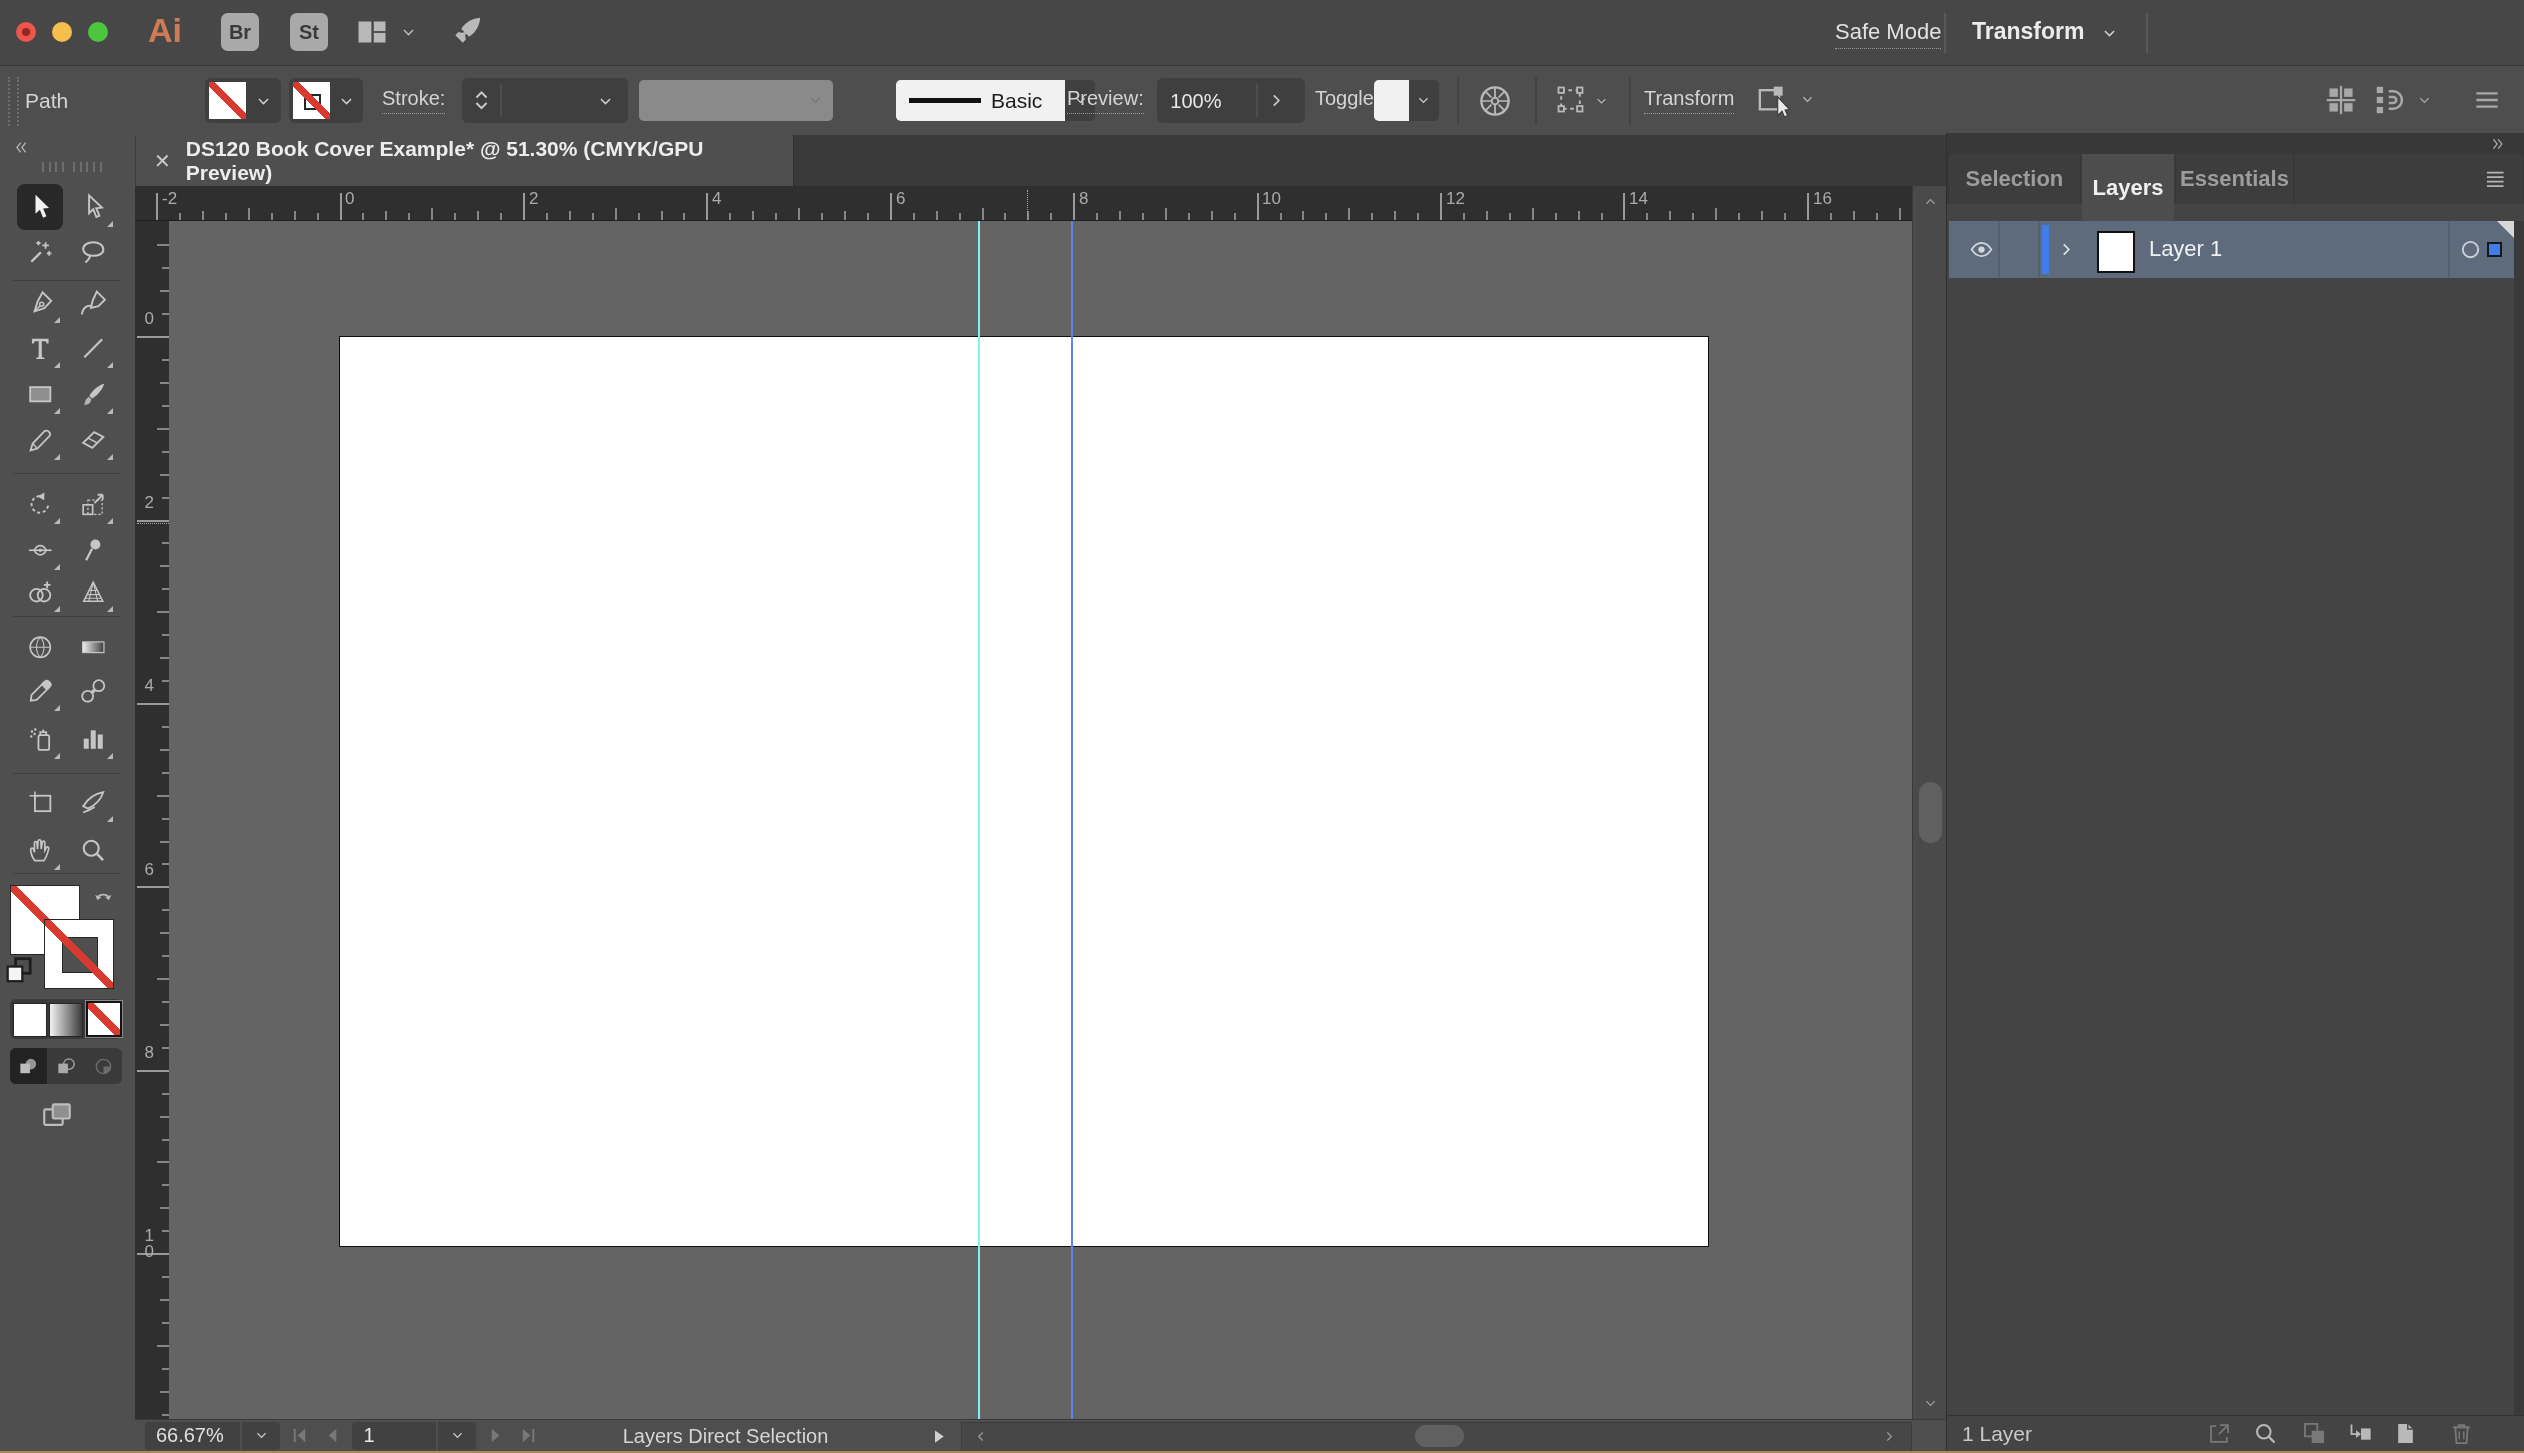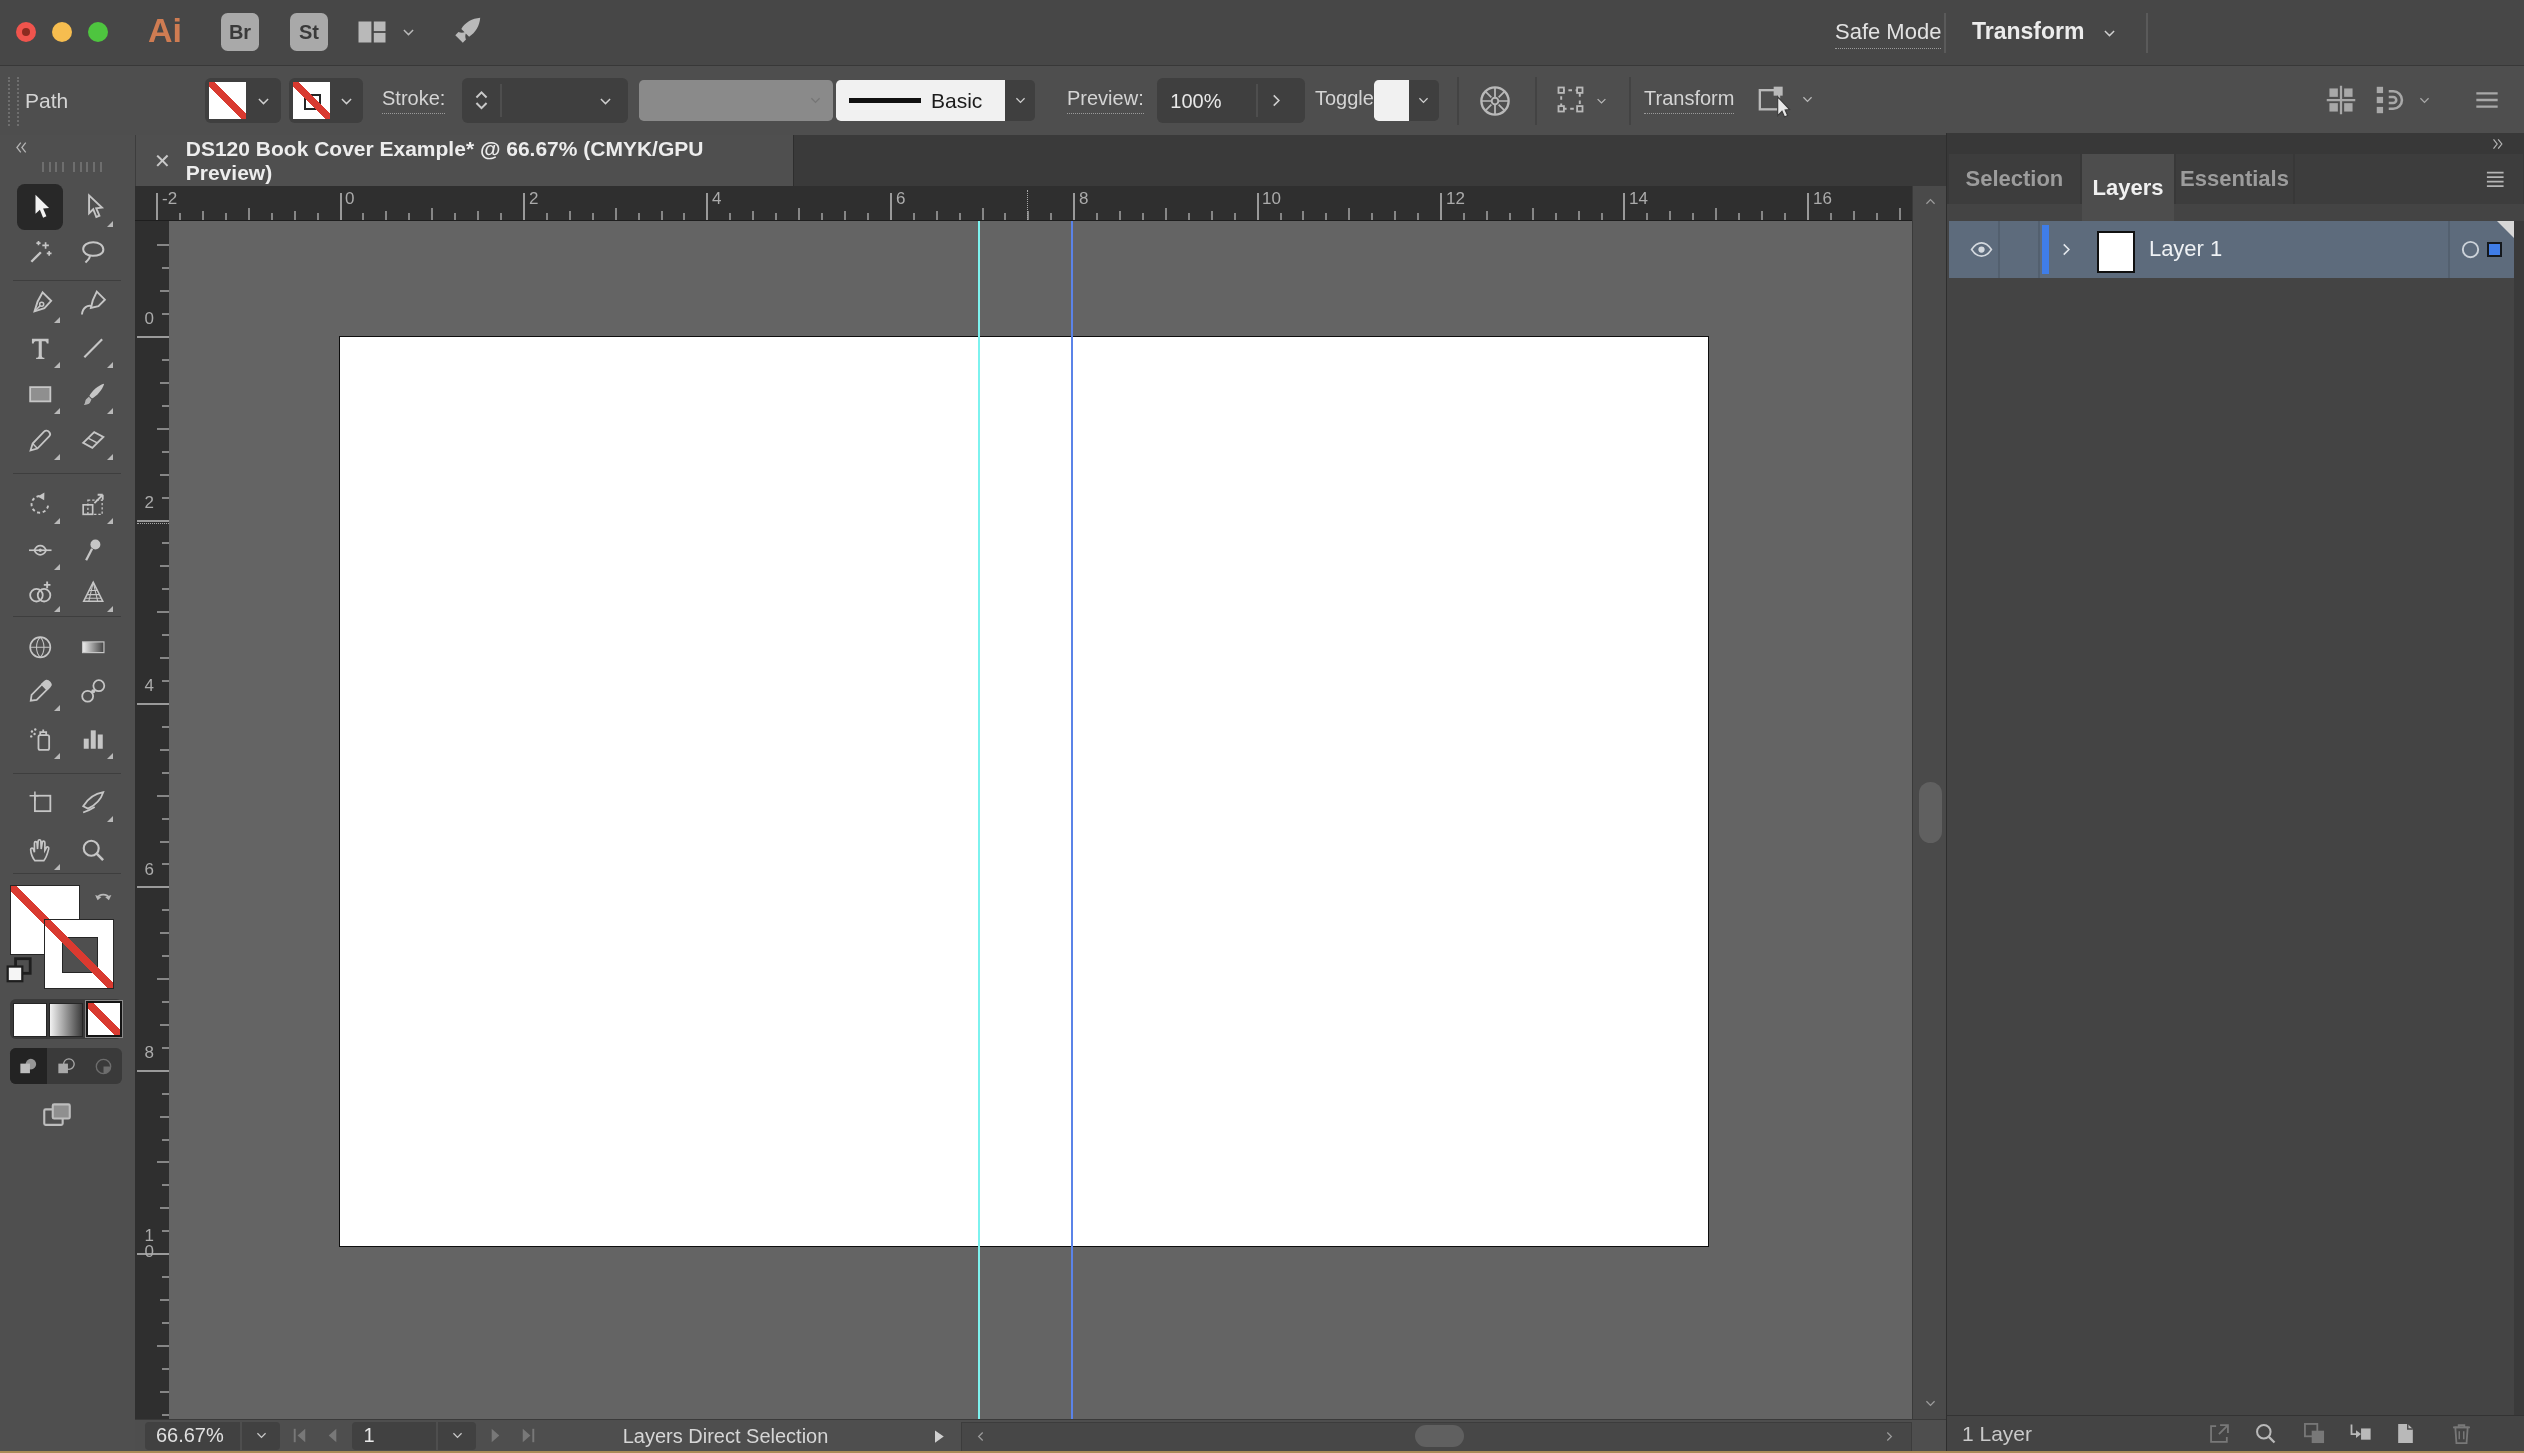--- a/index.html
+++ b/index.html
@@ -157,21 +157,21 @@
   </div>
 
   <div class="abs" style="left:639px;top:13.3px;width:194px;height:41px;background:#8a8a8a;border-radius:4.8px">
     <span class="ibox abs" style="left:167px;top:12.4px;width:19px;height:15px;color:#757575">
         <svg viewBox="0 0 24 24" xmlns="http://www.w3.org/2000/svg">
           <path d="M5.5 8.5 L12 15 L18.5 8.5" fill="none" stroke="currentColor" stroke-width="2"></path>
         </svg>
       </span>
   </div>
 
-  <div class="abs" style="left:836px;top:13.3px;width:200px;height:27px">
+  <div class="abs" style="left:896px;top:13.3px;width:200px;height:27px">
     <div class="whitebox abs" style="left:0;top:0;width:169px;height:41px">
       <div class="abs" style="left:13.3px;top:18px;width:72px;height:4.8px;background:#111"></div>
       <div class="abs" style="left:95px;top:8.6px;font-size:21px;color:#1c1c1c">Basic</div>
     </div>
     <div class="chevseg abs" style="left:169px;top:0;width:30px;height:41px">
       <span class="ibox" style="width:19px;height:15px;color:#cfcfcf">
           <svg viewBox="0 0 24 24" xmlns="http://www.w3.org/2000/svg">
             <path d="M5.5 8.5 L12 15 L18.5 8.5" fill="none" stroke="currentColor" stroke-width="2"></path>
           </svg>
         </span>
@@ -264,21 +264,21 @@
   <span class="ibox abs" style="left:2470px;top:17px;width:34px;height:32px;color:#a8a8a8">
       <svg viewBox="0 0 24 24" xmlns="http://www.w3.org/2000/svg">
         <path d="M4 7 H20 M4 12 H20 M4 17 H20" stroke="currentColor" stroke-width="1.8"></path>
       </svg>
     </span>
 </div>
 
 <div id="tabrow" class="abs">
   <div id="doctab" class="abs">
     <span style="margin:0 15px 0 19px;font-size:20px;color:#c9c9c9">✕</span>
-    <span style="font-size:21px;font-weight:bold;color:#ededed">DS120 Book Cover Example* @ 66.67% (CMYK/GPU Preview)</span>
+    <span style="font-size:21px;font-weight:bold;color:#ededed">DS120 Book Cover Example* @ 51.30% (CMYK/GPU Preview)</span>
   </div>
 </div>
 
 <div id="toolbar" class="abs">
   <span class="ibox abs" style="left:9.5px;top:3.8px;width:23px;height:17px;color:#b5b5b5">
       <svg viewBox="0 0 24 24" xmlns="http://www.w3.org/2000/svg">
         <path d="M11 5 L5.5 12 L11 19 M18 5 L12.5 12 L18 19" fill="none" stroke="currentColor" stroke-width="1.8"></path>
       </svg>
     </span>
   <div class="abs" style="left:42px;top:23px">

